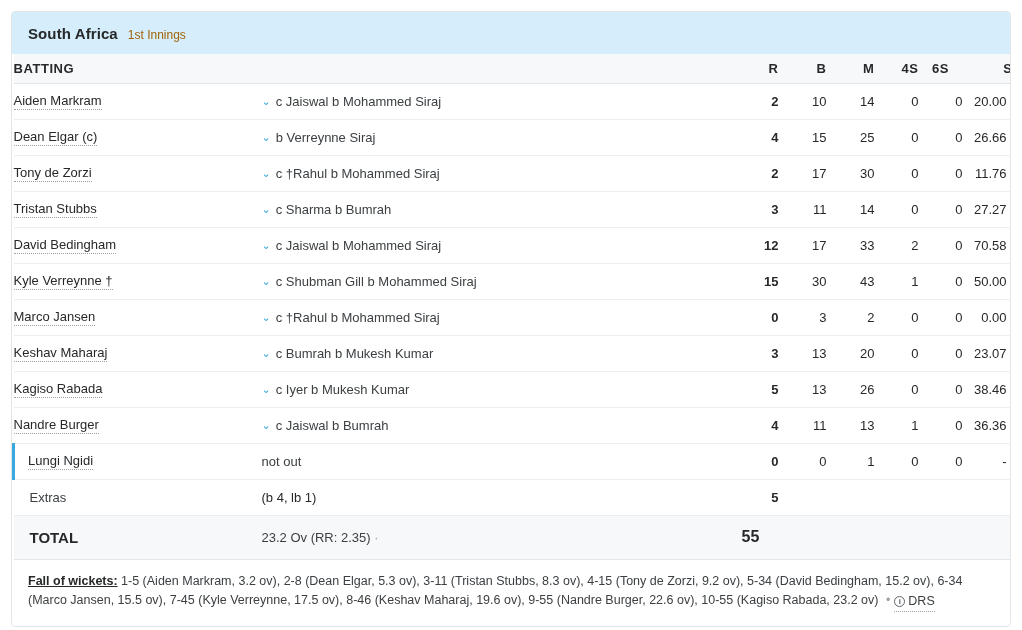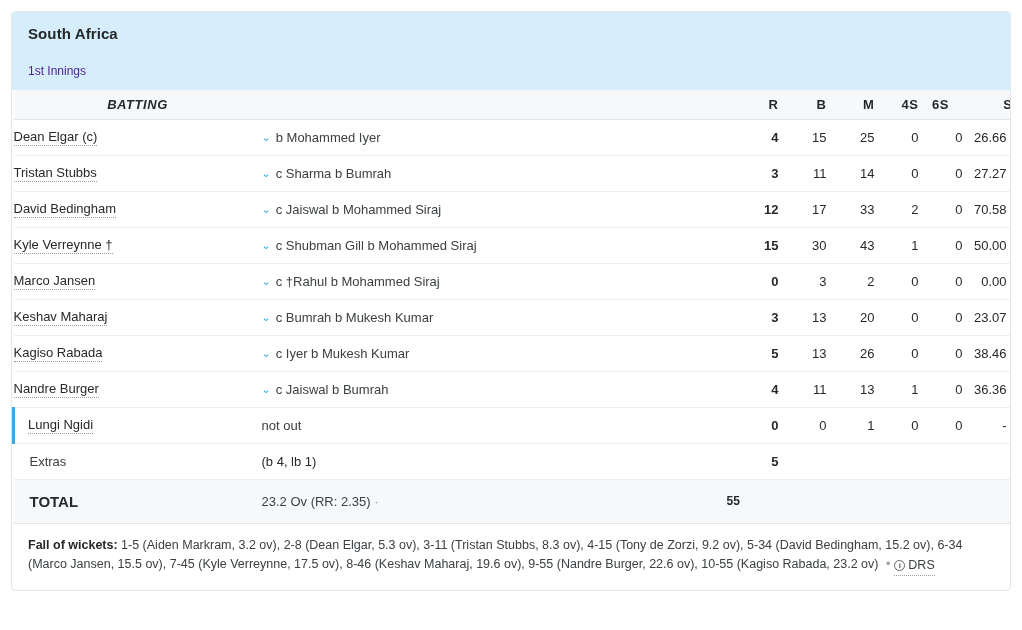--- a/index.html
+++ b/index.html
@@ -25,32 +25,31 @@
     border-radius: 4px;
     background: #ffffff;
     overflow: hidden;
   }
   
   .inn-header {
     background: #d6eefb;
     padding: 13px 16px 12px 16px;
     display: flex;
     align-items: baseline;
-    gap: 22px;
-    flex-direction: column;
+    gap: 10px;
   }
   .inn-team {
     font-size: 15px;
     font-weight: bold;
     color: #26282a;
     letter-spacing: .1px;
   }
   .inn-label {
     font-size: 12px;
-    color: #4c1d95;
+    color: #a16207;
   }
   
   table.bat {
     width: 100%;
     border-collapse: collapse;
     table-layout: fixed;
   }
   table.bat th, table.bat td {
     padding: 0;
     font-size: 13px;
@@ -60,21 +59,21 @@
     background: #f7f8f9;
     font-size: 11px;
     font-weight: bold;
     color: #5e6468;
     letter-spacing: .55px;
     text-transform: uppercase;
     height: 29px;
     vertical-align: middle;
     border-bottom: 1px solid #e3e6e8;
   }
-  th.c-bat { text-align: center; padding-left: 16px; width: 248px; font-style: italic; }
+  th.c-bat { text-align: left; padding-left: 16px; width: 248px; }
   th.c-dis { text-align: left; width: 465px; }
   th.c-num { text-align: right; width: 40px; padding-right: 4px; }
   th.c-r  { width: 52px; }
   th.c-b  { width: 48px; }
   th.c-m  { width: 48px; }
   th.c-4s { width: 44px; }
   th.c-6s { width: 44px; text-align: center; }
   th.c-sr { width: 60px; padding-right: 16px; }
 
   tbody tr { border-bottom: 1px solid #eceef0; height: 36px; }
@@ -117,31 +116,31 @@
   td.num.runs { font-weight: bold; color: #26282a; }
   td.num.sr { padding-right: 16px; }
 
   tr.extras-row { height: 36px; border-bottom: 1px solid #eceef0; }
   tr.extras-row td.bat-cell { padding-left: 16px; color: #3c4043; }
 
   tr.total-row { height: 44px; background: #f7f8f9; border-top: 1px solid #e3e6e8; border-bottom: 1px solid #e3e6e8; }
   tr.total-row td { font-size: 15px; font-weight: bold; color: #26282a; vertical-align: middle; }
   tr.total-row td.total-label { padding-left: 16px; }
   tr.total-row td.total-detail { font-size: 13px; font-weight: normal; color: #3c4043; margin-top: 24px; }
-  tr.total-row td.total-runs { text-align: left; padding-right: 4px; font-size: 12px; }
+  tr.total-row td.total-runs { text-align: center; padding-right: 4px; font-size: 16px; }
   .dot-sep { color: #9aa0a6; font-weight: normal; }
 
   
   .fow {
     padding: 12px 16px 14px 16px;
     font-size: 12.5px;
     line-height: 19px;
     color: #3c4043;
   }
-  .fow b { color: #26282a; }
+  .fow b { color: #26282a; text-decoration: underline; }
   .drs {
     display: inline-flex;
     align-items: center;
     gap: 3px;
     color: #3c4043;
     border-bottom: 1px dotted #9aa0a6;
     cursor: pointer;
   }
   .info-circle {
     display: inline-block;
@@ -176,36 +175,64 @@
           <th class="c-num c-r">R</th>
           <th class="c-num c-b">B</th>
           <th class="c-num c-m">M</th>
           <th class="c-num c-4s">4s</th>
           <th class="c-num c-6s">6s</th>
           <th class="c-num c-sr">SR</th>
         </tr>
       </thead>
       <tbody>
 
+        <tr>
+          <td class="bat-cell">
+            <span class="bat-name">Aiden Markram</span>
+          </td>
+          <td class="dis-cell">
+            <span class="chev">⌄</span><span class="dis-text">c Jaiswal b Mohammed Siraj</span>
+          </td>
+          <td class="num runs">2</td>
+          <td class="num">10</td>
+          <td class="num">14</td>
+          <td class="num">0</td>
+          <td class="num">0</td>
+          <td class="num sr">20.00</td>
+        </tr>
 
         <tr>
           <td class="bat-cell">
             <span class="bat-name">Dean Elgar (c)</span>
           </td>
           <td class="dis-cell">
-            <span class="chev">⌄</span><span class="dis-text">b Mohammed Iyer</span>
+            <span class="chev">⌄</span><span class="dis-text">b Verreynne Siraj</span>
           </td>
           <td class="num runs">4</td>
           <td class="num">15</td>
           <td class="num">25</td>
           <td class="num">0</td>
           <td class="num">0</td>
           <td class="num sr">26.66</td>
         </tr>
 
+        <tr>
+          <td class="bat-cell">
+            <span class="bat-name">Tony de Zorzi</span>
+          </td>
+          <td class="dis-cell">
+            <span class="chev">⌄</span><span class="dis-text">c †Rahul b Mohammed Siraj</span>
+          </td>
+          <td class="num runs">2</td>
+          <td class="num">17</td>
+          <td class="num">30</td>
+          <td class="num">0</td>
+          <td class="num">0</td>
+          <td class="num sr">11.76</td>
+        </tr>
 
         <tr>
           <td class="bat-cell">
             <span class="bat-name">Tristan Stubbs</span>
           </td>
           <td class="dis-cell">
             <span class="chev">⌄</span><span class="dis-text">c Sharma b Bumrah</span>
           </td>
           <td class="num runs">3</td>
           <td class="num">11</td>

